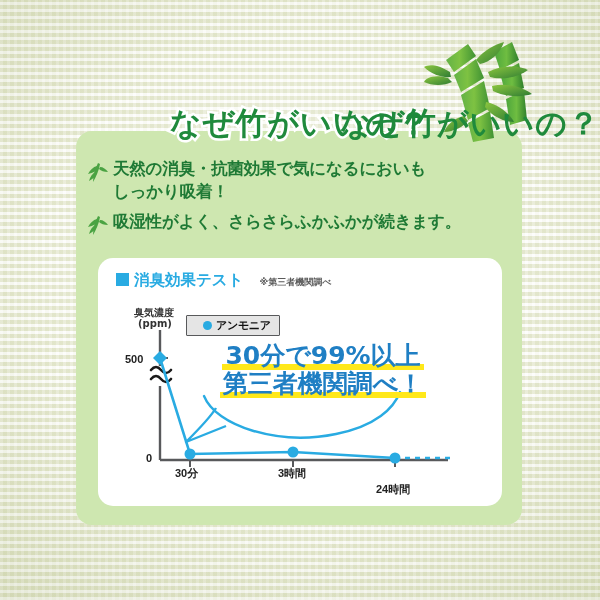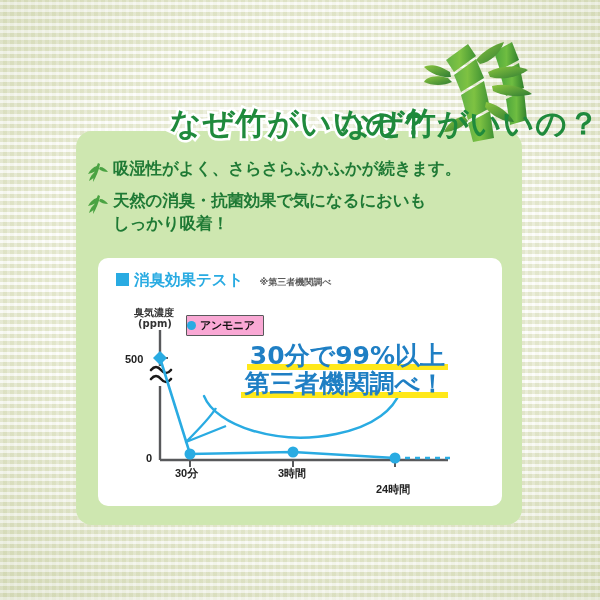--- a/index.html
+++ b/index.html
@@ -126,21 +126,21 @@
   }
 
   
   #card {
     position: absolute;
     left: 98px;
     top: 258px;
     width: 404px;
     height: 248px;
     background: #ffffff;
-    border-radius: 10px;
+    border-radius: 15px;
     z-index: 5;
   }
 
   #card-header {
     position: absolute;
     left: 18px;
     top: 12px;
     display: flex;
     align-items: baseline;
   }
@@ -186,22 +186,22 @@
     white-space: nowrap;
   }
   #ylab1 { left: 36px; top: 48px; }
   #ylab2 { left: 40px; top: 60px; }
 
   #legend {
     position: absolute;
     left: 88px;
     top: 57px;
     border: 1.6px solid #58595b;
-    background: #f9a8d4;
-    padding: 2px 8px 2px 0;
+    background: #e5e5e5;
+    padding: 2px 8px 2px 16px;
     display: flex;
     align-items: center;
     border-radius: 1px;
   }
   #legend-dot {
     width: 9px; height: 9px;
     border-radius: 50%;
     background: #29abe2;
     margin-right: 4px;
   }
@@ -226,21 +226,21 @@
   #xtick-0 { left: 77px; top: 208px; }
   #xtick-1 { left: 180px; top: 208px; }
   #xtick-2 { left: 278px; top: 224px; }
 
   
   #callout {
     position: absolute;
     left: 100px;
     top: 84px;
     width: 250px;
-    text-align: right;
+    text-align: center;
     z-index: 8;
     pointer-events: none;
   }
   .callout-line {
     font-family: "DejaVu Sans", sans-serif;
     font-weight: bold;
     color: #1f7fc4;
     font-size: 25px;
     line-height: 1.12;
     display: block;
@@ -313,33 +313,33 @@
   <div id="bullets">
     <div class="bullet-row">
       <svg class="leaf-icon" viewBox="0 0 20 22">
         <g fill="#4aa342">
           <path d="M10 2 C7 8 5 15 5 21 C8 16 11 9 12 3 Z"></path>
           <path d="M9 5 C5 6 2 9 0 13 C5 12 9 10 11 7 Z"></path>
           <path d="M12 6 C15 6 18 8 20 11 C16 11 13 10 11 8 Z"></path>
           <path d="M7 11 C4 13 2 16 1 20 C5 18 8 15 9 12 Z"></path>
         </g>
       </svg>
-      <div class="bullet-text">吸湿性がよく、さらさらふかふかが続きます。</div>
+      <div class="bullet-text" style="white-space:pre-line;">天然の消臭・抗菌効果で気になるにおいも
+しっかり吸着！</div>
     </div>
     <div class="bullet-row">
       <svg class="leaf-icon" viewBox="0 0 20 22">
         <g fill="#4aa342">
           <path d="M10 2 C7 8 5 15 5 21 C8 16 11 9 12 3 Z"></path>
           <path d="M9 5 C5 6 2 9 0 13 C5 12 9 10 11 7 Z"></path>
           <path d="M12 6 C15 6 18 8 20 11 C16 11 13 10 11 8 Z"></path>
           <path d="M7 11 C4 13 2 16 1 20 C5 18 8 15 9 12 Z"></path>
         </g>
       </svg>
-      <div class="bullet-text" style="white-space:pre-line;">天然の消臭・抗菌効果で気になるにおいも
-しっかり吸着！</div>
+      <div class="bullet-text">吸湿性がよく、さらさらふかふかが続きます。</div>
     </div>
   </div>
 
   <div id="card">
 
     <div id="card-header">
       <span id="header-square"></span>
       <span id="card-title">消臭効果テスト</span>
       <span id="card-note">※第三者機関調べ</span>
     </div>

